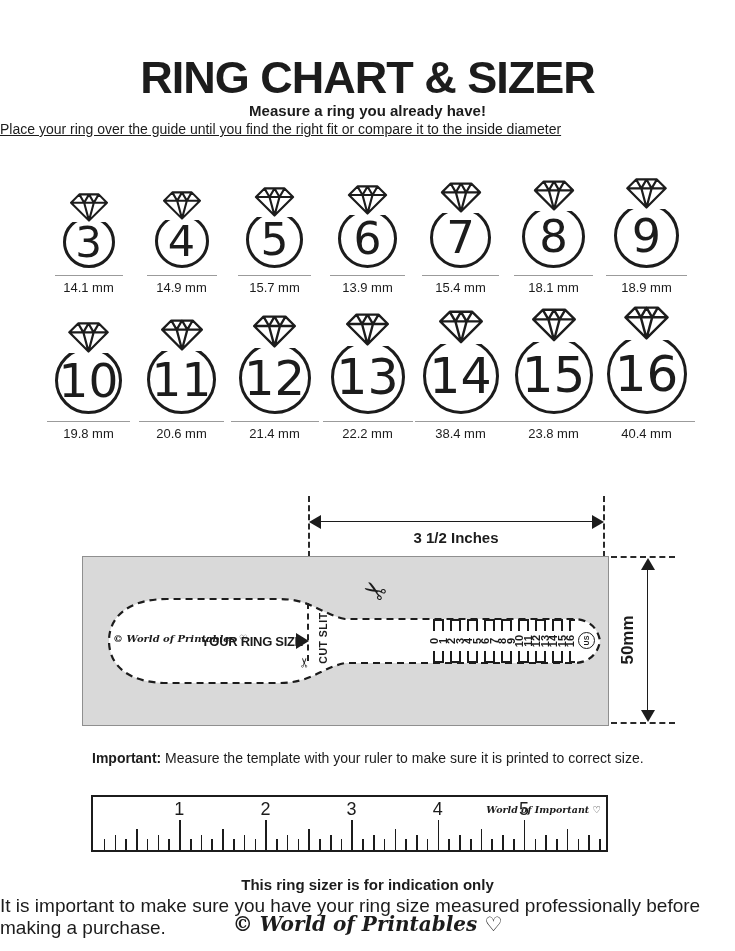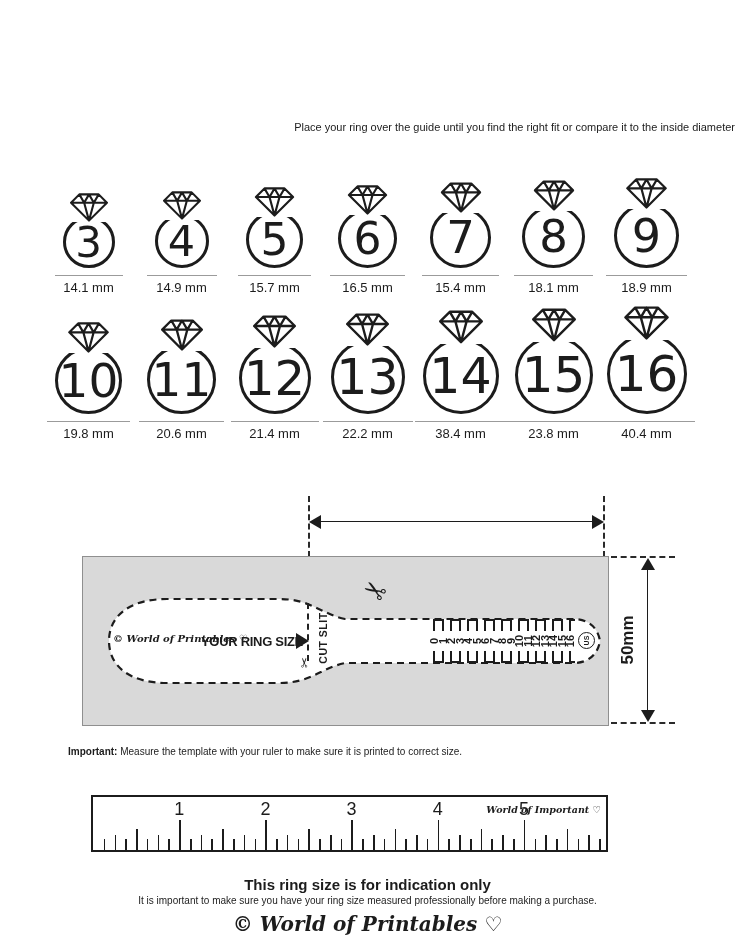--- a/index.html
+++ b/index.html
@@ -4,21 +4,21 @@
 <style>
   html,body{margin:0;padding:0;background:#fff;}
   .page{position:relative;width:735px;height:951px;background:#fff;overflow:hidden;
         font-family:"Liberation Sans",sans-serif;color:#1c1c1c;}
 
   
   .title{position:absolute;top:22px;left:0;right:0;text-align:center;
          font-size:45px;font-weight:700;letter-spacing:-1px;}
   .intro-heading{position:absolute;top:102px;left:0;right:0;text-align:center;
          font-size:15px;font-weight:700;}
-  .intro-body{position:absolute;top:121px;left:0;right:0;text-align:right;font-size:11px;}
+  .intro-body{position:absolute;top:121px;left:0;right:0;text-align:left;font-size:14px;text-decoration:underline;}
 
   
   .ring-row{position:absolute;left:0;right:0;display:flex;justify-content:center;align-items:flex-end;}
   #ring-row-1{top:178px;}
   #ring-row-2{top:306px;}
   .ring-cell{width:93px;display:flex;flex-direction:column;align-items:center;}
   .diamond{margin-bottom:-6px;position:relative;z-index:2;background:#fff;}
   .ring-circle{border:3.5px solid #1c1c1c;border-radius:50%;background:#fff;
          display:flex;align-items:center;justify-content:center;
          font-family:"DejaVu Sans",sans-serif;font-weight:400;box-sizing:border-box;}
@@ -70,41 +70,43 @@
   #guide-top{left:611px;top:556px;width:64px;}
   #guide-bottom{left:611px;top:722px;width:64px;}
   .v-arrow-line{position:absolute;left:647px;top:564px;width:0;height:152px;border-left:1.7px solid #1c1c1c;}
   #mm-head-top{left:641px;top:558px;border-left:7px solid transparent;border-right:7px solid transparent;border-bottom:12px solid #1c1c1c;}
   #mm-head-bottom{left:641px;top:710px;border-left:7px solid transparent;border-right:7px solid transparent;border-top:12px solid #1c1c1c;}
   .mm-label{position:absolute;left:604px;top:620px;width:48px;height:40px;display:flex;
         align-items:center;justify-content:center;transform:rotate(-90deg);
         font-size:17px;font-weight:700;}
 
   
-  .important{position:absolute;left:68px;top:736px;font-size:10px;}
+  .important{position:absolute;left:92px;top:736px;font-size:14px;}
 
   
   .ruler{position:absolute;left:91px;top:795px;width:517px;height:57px;background:#fff;
         border:2px solid #1c1c1c;box-sizing:border-box;}
   .r-tick{position:absolute;bottom:0;width:1.6px;background:#1c1c1c;}
   .r-num{position:absolute;top:2px;width:20px;text-align:center;font-size:18px;}
   .ruler-brand{position:absolute;right:5px;top:7px;font-size:9.5px;
         font-family:"DejaVu Serif",serif;font-style:italic;font-weight:700;white-space:nowrap;}
 
   
   .footer-heading{position:absolute;top:876px;left:0;right:0;text-align:center;font-size:15px;font-weight:700;}
-  .footer-body{position:absolute;top:895px;left:0;right:0;text-align:center;font-size:10px;}
+  .footer-body{position:absolute;top:895px;left:0;right:0;font-size:19px;}
   .footer-brand{position:absolute;top:912px;left:0;right:0;text-align:center;font-size:20px;
         font-family:"DejaVu Serif",serif;font-style:italic;font-weight:700;}
 </style>
 </head>
 <body>
 
 <div class="page">
 
+  <h1 class="title">RING CHART &amp; SIZER</h1>
+  <div class="intro-heading">Measure a ring you already have!</div>
   <div class="intro-body">Place your ring over the guide until you find the right fit or compare it to the inside diameter</div>
 
   <div class="ring-row" id="ring-row-1">
       <div class="ring-cell">
         <svg class="diamond" width="42" height="29" viewBox="0 0 60 42" fill="none" stroke="#1c1c1c" stroke-width="3" stroke-linejoin="round">
           <path d="M4,14 L16,2 L44,2 L56,14 L30,40 Z M4,14 L56,14 M16,2 L23,14 L30,2 L37,14 L44,2 M23,14 L30,40 M37,14 L30,40"></path>
         </svg>
         <div class="ring-circle" style="width:52px;height:52px;font-size:42px">
           <span>3</span>
         </div>
@@ -132,21 +134,21 @@
         <div class="ring-mm">15.7 mm</div>
       </div>
       <div class="ring-cell">
         <svg class="diamond" width="43" height="30" viewBox="0 0 60 42" fill="none" stroke="#1c1c1c" stroke-width="3" stroke-linejoin="round">
           <path d="M4,14 L16,2 L44,2 L56,14 L30,40 Z M4,14 L56,14 M16,2 L23,14 L30,2 L37,14 L44,2 M23,14 L30,40 M37,14 L30,40"></path>
         </svg>
         <div class="ring-circle" style="width:59px;height:59px;font-size:44px">
           <span>6</span>
         </div>
         <div class="ring-underline" style="width:75px"></div>
-        <div class="ring-mm">16.5 mm</div>
+        <div class="ring-mm">13.9 mm</div>
       </div>
       <div class="ring-cell">
         <svg class="diamond" width="44" height="31" viewBox="0 0 60 42" fill="none" stroke="#1c1c1c" stroke-width="3" stroke-linejoin="round">
           <path d="M4,14 L16,2 L44,2 L56,14 L30,40 Z M4,14 L56,14 M16,2 L23,14 L30,2 L37,14 L44,2 M23,14 L30,40 M37,14 L30,40"></path>
         </svg>
         <div class="ring-circle" style="width:61px;height:61px;font-size:45px">
           <span>7</span>
         </div>
         <div class="ring-underline" style="width:77px"></div>
         <div class="ring-mm">15.4 mm</div>
@@ -243,20 +245,21 @@
         <div class="ring-underline" style="width:96px"></div>
         <div class="ring-mm">40.4 mm</div>
       </div>
     </div>
 
   <div class="guide-v" id="guide-left"></div>
   <div class="guide-v" id="guide-right"></div>
   <div class="inch-arrow-line"></div>
   <div class="arrowhead" id="inch-head-left"></div>
   <div class="arrowhead" id="inch-head-right"></div>
+  <div class="inch-label">3 1/2 Inches</div>
 
   <div class="sizer-rect">
     <svg class="paddle-svg" width="527" height="170" viewBox="0 0 527 170">
       <path d="M262,62 C238,57 228,42 196,42 L84,42 C45,42 26,60 26,84 C26,108 45,126 84,126 L196,126 C228,126 238,111 262,106 L490,106 C507,106 515,96 517,84 C515,72 507,62 490,62 Z" fill="#ffffff" stroke="#1c1c1c" stroke-width="2.2" stroke-dasharray="7,5"></path>
     </svg>
     <div class="blob-brand">© World of Printables ♡</div>
     <div class="your-ring-size">YOUR RING SIZE</div>
     <div class="size-pointer"></div>
     <div class="cut-line"></div>
     <div class="cut-x">✂</div>
@@ -380,17 +383,17 @@
     <div id="ruler-numbers">
         <div class="r-num" style="left: 76.2px;">1</div>
         <div class="r-num" style="left: 162.4px;">2</div>
         <div class="r-num" style="left: 248.6px;">3</div>
         <div class="r-num" style="left: 334.8px;">4</div>
         <div class="r-num" style="left: 421px;">5</div>
       </div>
     <div class="ruler-brand">World of Important ♡</div>
   </div>
 
-  <div class="footer-heading">This ring size is for indication only</div>
+  <div class="footer-heading">This ring sizer is for indication only</div>
   <div class="footer-body">It is important to make sure you have your ring size measured professionally before making a purchase.</div>
   <div class="footer-brand">© World of Printables ♡</div>
 
 </div>
 
 </body></html>

